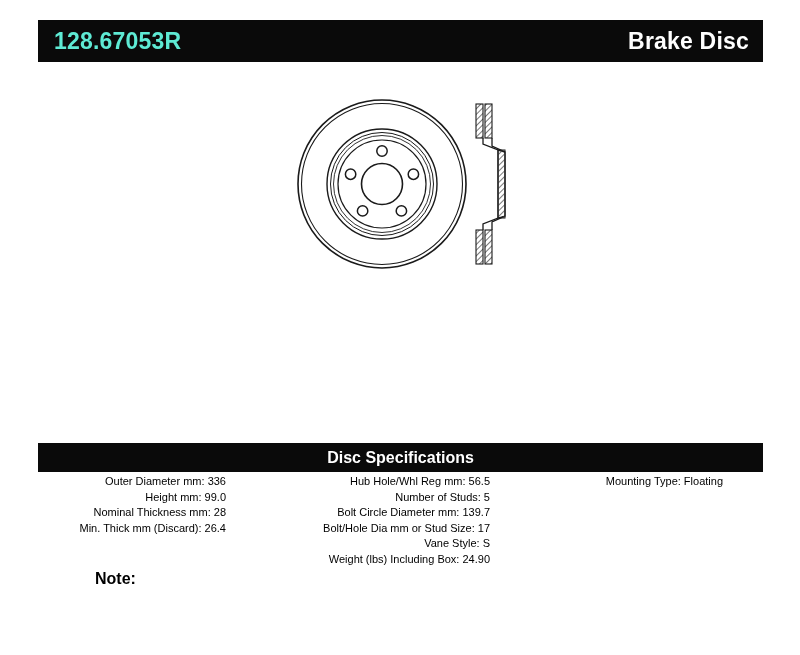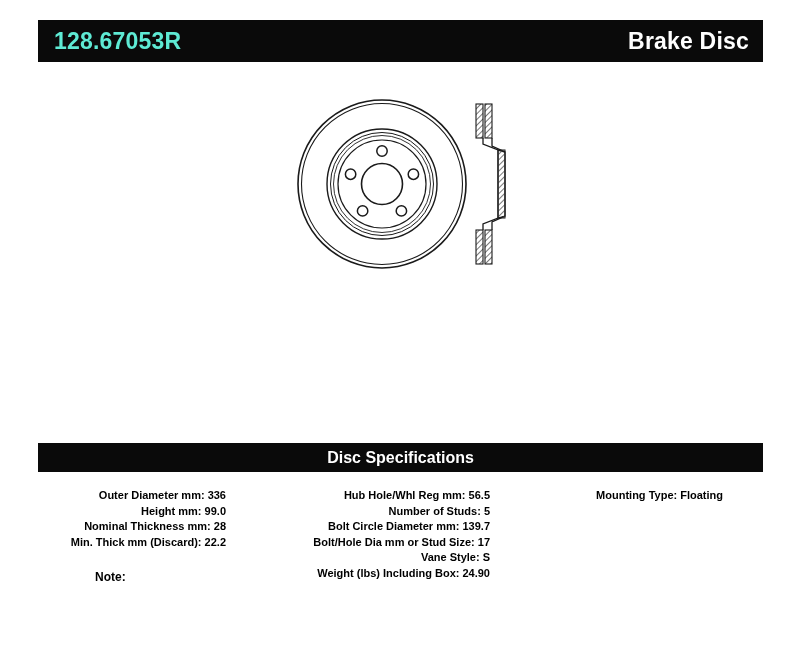--- a/index.html
+++ b/index.html
@@ -90,23 +90,23 @@
   
   .spec-body {
     position: absolute;
     left: 38px;
     top: 474px;
     width: 725px;
     height: 110px;
   }
   .spec-col {
     position: absolute;
-    top: 14px;
+    top: 0;
     font-size: 11px;
-    font-weight: bold;
+    font-weight: normal;
     line-height: 15.5px;
   }
   .spec-col-left {
     left: 0;
     width: 188px;
     text-align: right;
   }
   .spec-col-mid {
     left: 196px;
     width: 256px;
@@ -119,21 +119,21 @@
   }
   .spec-row {
     white-space: nowrap;
   }
 
   
   .note-row {
     position: absolute;
     left: 95px;
     top: 570px;
-    font-size: 12px;
+    font-size: 16px;
     font-weight: bold;
     display: flex;
     gap: 4px;
   }
   .note-value {
     font-weight: normal;
   }
 </style>
 </head>
 <body>
@@ -205,21 +205,21 @@
 <div class="spec-bar">
   <span class="spec-title">Disc Specifications</span>
 </div>
 
 <div class="spec-body">
 
   <div class="spec-col spec-col-left">
     <div class="spec-row">Outer Diameter mm: 336</div>
     <div class="spec-row">Height mm: 99.0</div>
     <div class="spec-row">Nominal Thickness mm: 28</div>
-    <div class="spec-row">Min. Thick mm (Discard): 22.2</div>
+    <div class="spec-row">Min. Thick mm (Discard): 26.4</div>
   </div>
 
   <div class="spec-col spec-col-mid">
     <div class="spec-row">Hub Hole/Whl Reg mm: 56.5</div>
     <div class="spec-row">Number of Studs: 5</div>
     <div class="spec-row">Bolt Circle Diameter mm: 139.7</div>
     <div class="spec-row">Bolt/Hole Dia mm or Stud Size: 17</div>
     <div class="spec-row">Vane Style: S</div>
     <div class="spec-row">Weight (lbs) Including Box: 24.90</div>
   </div>

